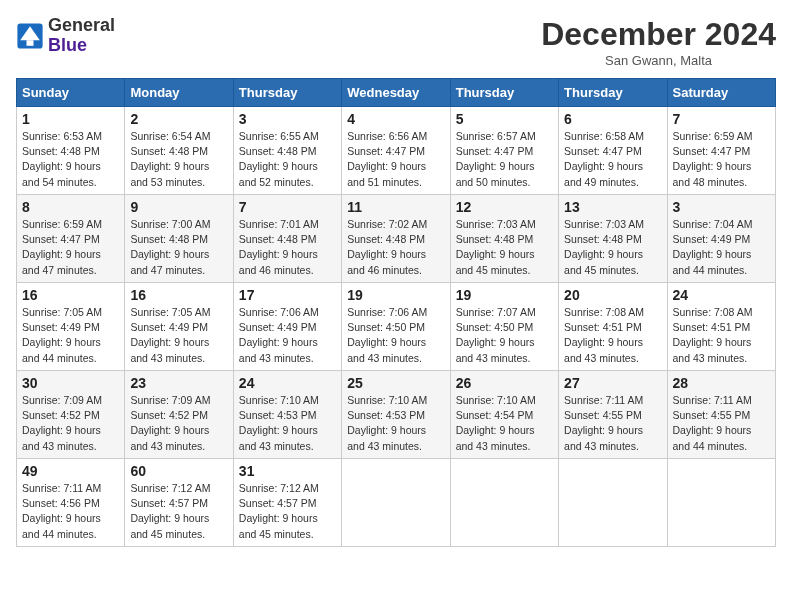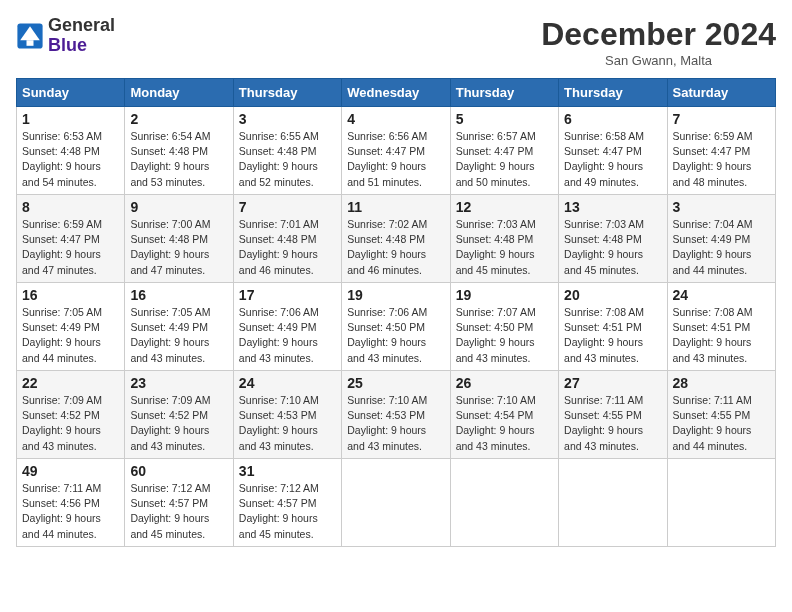--- a/index.html
+++ b/index.html
@@ -210,21 +210,21 @@
           <span class="day-number">20</span>
           <div class="day-info">Sunrise: 7:08 AM<br>Sunset: 4:51 PM<br>Daylight: 9 hours and 43 minutes.</div>
         </td>
         <td>
           <span class="day-number">24</span>
           <div class="day-info">Sunrise: 7:08 AM<br>Sunset: 4:51 PM<br>Daylight: 9 hours and 43 minutes.</div>
         </td>
       </tr>
       <tr>
         <td>
-          <span class="day-number">22</span>
+          <span class="day-number">30</span>
           <div class="day-info">Sunrise: 7:09 AM<br>Sunset: 4:52 PM<br>Daylight: 9 hours and 43 minutes.</div>
         </td>
         <td>
           <span class="day-number">23</span>
           <div class="day-info">Sunrise: 7:09 AM<br>Sunset: 4:52 PM<br>Daylight: 9 hours and 43 minutes.</div>
         </td>
         <td>
           <span class="day-number">24</span>
           <div class="day-info">Sunrise: 7:10 AM<br>Sunset: 4:53 PM<br>Daylight: 9 hours and 43 minutes.</div>
         </td>

